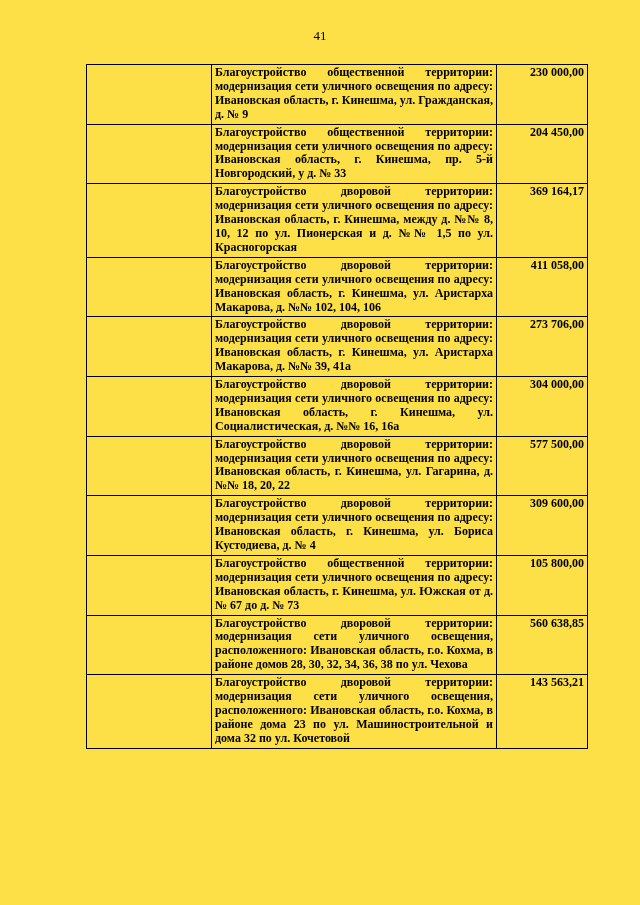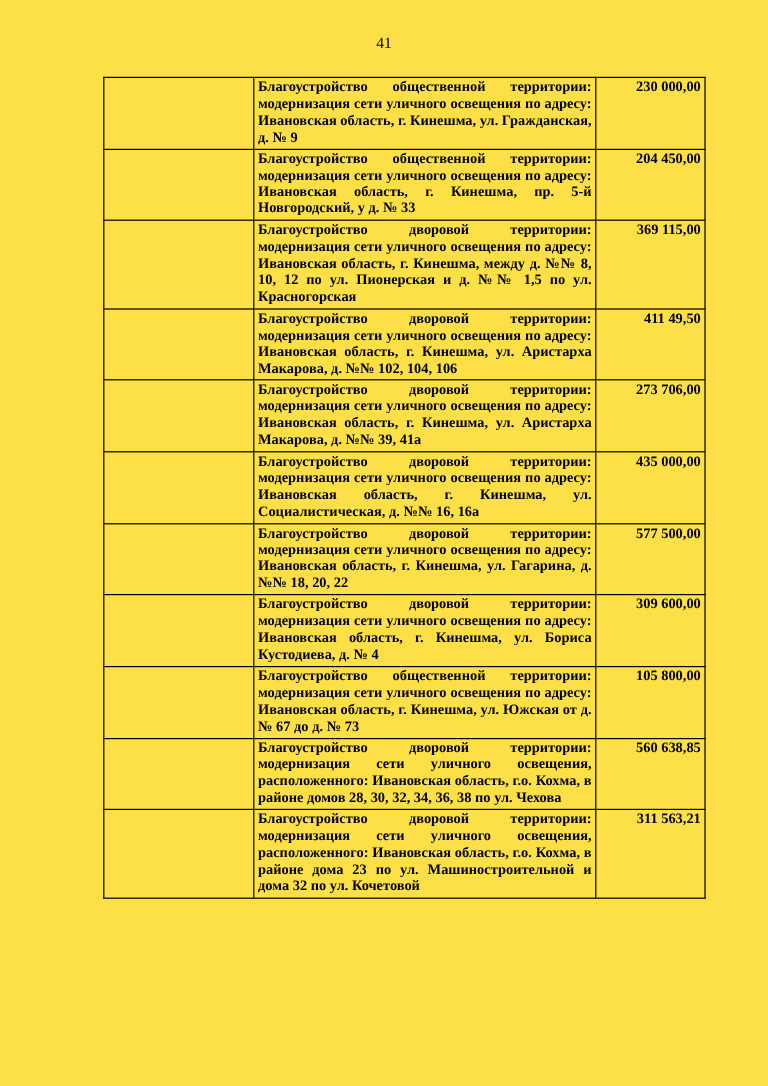--- a/index.html
+++ b/index.html
@@ -70,36 +70,36 @@
         <td class="col-amount">230 000,00</td>
       </tr>
       <tr>
         <td class="col-category"></td>
         <td class="col-description">Благоустройство общественной территории: модернизация сети уличного освещения по адресу: Ивановская область, г. Кинешма, пр. 5-й Новгородский, у д. № 33</td>
         <td class="col-amount">204 450,00</td>
       </tr>
       <tr>
         <td class="col-category"></td>
         <td class="col-description">Благоустройство дворовой территории: модернизация сети уличного освещения по адресу: Ивановская область, г. Кинешма, между д. №№ 8, 10, 12 по ул. Пионерская и д. №№ 1,5 по ул. Красногорская</td>
-        <td class="col-amount">369 115,00</td>
+        <td class="col-amount">369 164,17</td>
       </tr>
       <tr>
         <td class="col-category"></td>
         <td class="col-description">Благоустройство дворовой территории: модернизация сети уличного освещения по адресу: Ивановская область, г. Кинешма, ул. Аристарха Макарова, д. №№ 102, 104, 106</td>
-        <td class="col-amount">411 49,50</td>
+        <td class="col-amount">411 058,00</td>
       </tr>
       <tr>
         <td class="col-category"></td>
         <td class="col-description">Благоустройство дворовой территории: модернизация сети уличного освещения по адресу: Ивановская область, г. Кинешма, ул. Аристарха Макарова, д. №№ 39, 41а</td>
         <td class="col-amount">273 706,00</td>
       </tr>
       <tr>
         <td class="col-category"></td>
         <td class="col-description">Благоустройство дворовой территории: модернизация сети уличного освещения по адресу: Ивановская область, г. Кинешма, ул. Социалистическая, д. №№ 16, 16а</td>
-        <td class="col-amount">435 000,00</td>
+        <td class="col-amount">304 000,00</td>
       </tr>
       <tr>
         <td class="col-category"></td>
         <td class="col-description">Благоустройство дворовой территории: модернизация сети уличного освещения по адресу: Ивановская область, г. Кинешма, ул. Гагарина, д. №№ 18, 20, 22</td>
         <td class="col-amount">577 500,00</td>
       </tr>
       <tr>
         <td class="col-category"></td>
         <td class="col-description">Благоустройство дворовой территории: модернизация сети уличного освещения по адресу: Ивановская область, г. Кинешма, ул. Бориса Кустодиева, д. № 4</td>
         <td class="col-amount">309 600,00</td>
@@ -110,17 +110,17 @@
         <td class="col-amount">105 800,00</td>
       </tr>
       <tr>
         <td class="col-category"></td>
         <td class="col-description">Благоустройство дворовой территории: модернизация сети уличного освещения, расположенного: Ивановская область, г.о. Кохма, в районе домов 28, 30, 32, 34, 36, 38 по ул. Чехова</td>
         <td class="col-amount">560 638,85</td>
       </tr>
       <tr>
         <td class="col-category"></td>
         <td class="col-description">Благоустройство дворовой территории: модернизация сети уличного освещения, расположенного: Ивановская область, г.о. Кохма, в районе дома 23 по ул. Машиностроительной и дома 32 по ул. Кочетовой</td>
-        <td class="col-amount">311 563,21</td>
+        <td class="col-amount">143 563,21</td>
       </tr>
     </tbody>
   </table>
 </div>
 
 </body></html>

